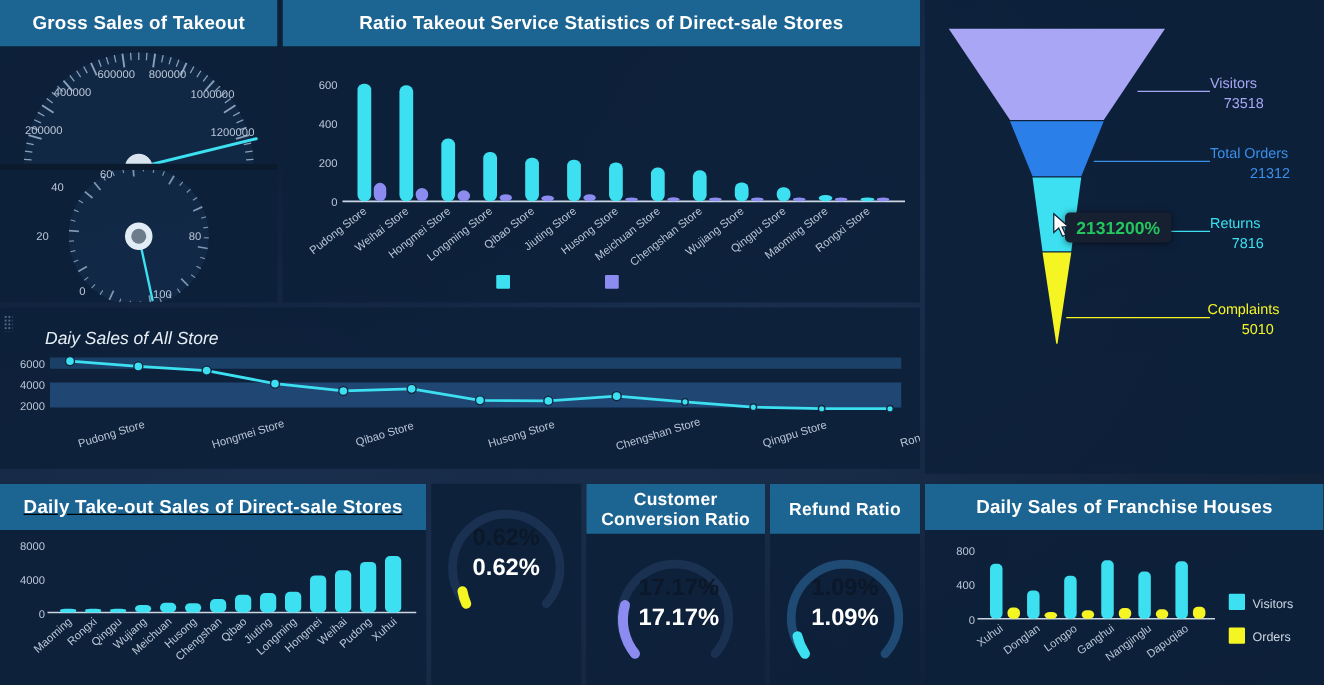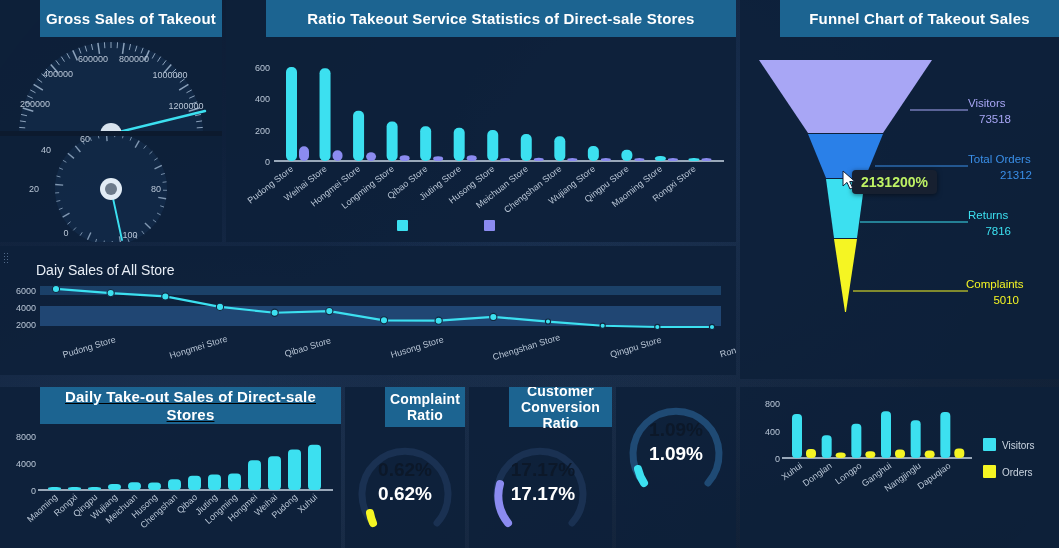--- a/index.html
+++ b/index.html
@@ -24,21 +24,21 @@
     content:"";position:absolute;left:-10%;top:-40%;width:120%;height:180%;
     border-radius:50%;
     border:1px solid rgba(150,190,225,.07);
     box-shadow:0 0 0 40px rgba(140,180,215,.02) inset;
     z-index:0;pointer-events:none;
   }
   .panel{position:absolute;background:rgba(13,32,58,.90);z-index:2;overflow:hidden;}
   .ptitle{
     background:#1c6491;color:#ffffff;font-weight:bold;
     display:flex;align-items:center;justify-content:center;text-align:center;
-    letter-spacing:.2px;line-height:1.15;margin-left:40px;
+    letter-spacing:.2px;line-height:1.15;
   }
   .pbody{position:relative;width:100%;}
   svg{display:block;}
   .axlab{fill:#b9c6d6;font-size:9px;font-family:"Liberation Sans",sans-serif;}
 
   
   #p-gross  {left:0;   top:0;   width:222px; height:242px;}
   #p-daily  {left:226px;top:0;  width:510px; height:242px;}
   #p-funnel {left:740px;top:0;  width:319px; height:379px;}
   #p-line   {left:0;   top:246px;width:736px;height:129px;}
@@ -57,26 +57,26 @@
   #p-funnel .pbody{height:342px;}
   #p-line  .pbody{height:129px;}
   #p-takeout .pbody{height:124px;}
   #p-complaint .pbody,#p-refund .pbody,#p-conv .pbody{height:99px;}
   #p-franch .pbody{height:124px;}
 
   
   .draghandle{position:absolute;left:3px;top:6px;width:7px;height:13px;z-index:4;
     background-image:radial-gradient(rgba(150,180,215,.5) 40%, transparent 41%);
     background-size:3px 3px;}
-  .line-title{position:absolute;left:36px;top:16px;color:#e8eef6;font-size:14px;z-index:4;}
+  .line-title{position:absolute;left:36px;top:16px;color:#e8eef6;font-size:14px;z-index:4;font-style:italic;}
 
   
   .tooltip{
     position:absolute;left:852px;top:170px;z-index:6;
-    background:#172030;color:#bef264;font-weight:bold;font-size:14px;
+    background:#172030;color:#22c55e;font-weight:bold;font-size:14px;
     padding:4px 9px;border-radius:4px;white-space:nowrap;
     box-shadow:0 1px 5px rgba(0,0,0,.5);
   }
   .cursor{position:absolute;left:842px;top:170px;z-index:7;}
   .legend-txt{fill:#ccd6e2;font-size:10px;font-family:"Liberation Sans",sans-serif;}
   .kpi-big{fill:#ffffff;font-size:19px;font-weight:bold;font-family:"Liberation Sans",sans-serif;}
   .kpi-shadow{fill:#0c1829;font-size:19px;font-weight:bold;font-family:"Liberation Sans",sans-serif;}
 </style>
 </head>
 <body>
@@ -274,21 +274,20 @@
         <rect x="171" y="183" width="11" height="11" rx="1" fill="#3ce0f0"></rect>
         <text class="legend-txt" x="187" y="192"></text>
         <rect x="258" y="183" width="11" height="11" rx="1" fill="#8b8bf0"></rect>
         <text class="legend-txt" x="274" y="192"></text>
       </g>
     </svg>
   </div>
 </div>
 
 <div class="panel" id="p-funnel">
-  <div class="ptitle">Funnel Chart of Takeout Sales</div>
   <div class="pbody">
     <svg width="319" height="342" viewBox="0 0 319 342">
       <polygon points="19,23 192,23 143,96 68,96" fill="#a8a6f5"></polygon>
       <polygon points="68,97 143,97 125,141 86,141" fill="#2a80e8"></polygon>
       <polygon points="86,142 125,142 117,201 94,201" fill="#3ce0f0"></polygon>
       <polygon points="94,202 117,202 106,275 105,275" fill="#f5f523"></polygon>
 
       <line x1="170" y1="73" x2="228" y2="73" stroke="#a8a6f5" stroke-width="1"></line>
       <text x="228" y="70" fill="#a8a6f5" font-size="11.5">Visitors</text>
       <text x="271" y="86" fill="#a8a6f5" font-size="11.5" text-anchor="end">73518</text>
@@ -394,21 +393,20 @@
           <text x="258" y="74" class="axlab" transform="rotate(-42 258 74)" text-anchor="end">Hongmei</text>
           <text x="278" y="74" class="axlab" transform="rotate(-42 278 74)" text-anchor="end">Weihai</text>
           <text x="298" y="74" class="axlab" transform="rotate(-42 298 74)" text-anchor="end">Pudong</text>
           <text x="318" y="74" class="axlab" transform="rotate(-42 318 74)" text-anchor="end">Xuhui</text>
         </g>
     </svg>
   </div>
 </div>
 
 <div class="panel" id="p-complaint">
-  <div class="ptitle">Complaint Ratio</div>
   <div class="pbody">
     <svg width="120" height="121" viewBox="0 0 120 121">
       <path d="M28 96 A43 43 0 1 1 92 96" fill="none" stroke="#1a3152" stroke-width="7" stroke-linecap="round"></path>
       <path d="M28 96 A43 43 0 0 1 25 86" fill="none" stroke="#f5f523" stroke-width="8" stroke-linecap="round"></path>
       <text class="kpi-shadow" x="60" y="49" text-anchor="middle">0.62%</text>
       <text class="kpi-big" x="60" y="73" text-anchor="middle">0.62%</text>
     </svg>
   </div>
 </div>
 
@@ -418,31 +416,33 @@
     <svg width="143" height="121" viewBox="0 0 143 121">
       <path d="M39 96 A43 43 0 1 1 103 96" fill="none" stroke="#1a3152" stroke-width="7" stroke-linecap="round"></path>
       <path d="M39 96 A43 43 0 0 1 31 57" fill="none" stroke="#8b8bf0" stroke-width="8" stroke-linecap="round"></path>
       <text class="kpi-shadow" x="74" y="49" text-anchor="middle">17.17%</text>
       <text class="kpi-big" x="74" y="73" text-anchor="middle">17.17%</text>
     </svg>
   </div>
 </div>
 
 <div class="panel" id="p-refund">
+  <div class="ptitle">Refund Ratio</div>
   <div class="pbody">
     <svg width="120" height="121" viewBox="0 0 120 121">
       <path d="M28 96 A43 43 0 1 1 92 96" fill="none" stroke="#1f4a74" stroke-width="7" stroke-linecap="round"></path>
       <path d="M28 96 A43 43 0 0 1 22 82" fill="none" stroke="#3ce0f0" stroke-width="8" stroke-linecap="round"></path>
       <text class="kpi-shadow" x="60" y="49" text-anchor="middle">1.09%</text>
       <text class="kpi-big" x="60" y="73" text-anchor="middle">1.09%</text>
     </svg>
   </div>
 </div>
 
 <div class="panel" id="p-franch">
+  <div class="ptitle">Daily Sales of Franchise Houses</div>
   <div class="pbody">
     <svg width="319" height="124" viewBox="0 0 319 124" id="svg-franch">
       <g id="franch-yaxis">
           <text x="40" y="75" text-anchor="end" class="axlab">0</text>
           <text x="40" y="47.5" text-anchor="end" class="axlab">400</text>
           <text x="40" y="20" text-anchor="end" class="axlab">800</text>
         </g>
       <line x1="42" y1="71" x2="232" y2="71" stroke="#c9d6e4" stroke-width="1.3"></line>
       <g id="franch-bars">
           <rect x="52" y="27" width="10" height="44" rx="4" fill="#3ce0f0"></rect>

